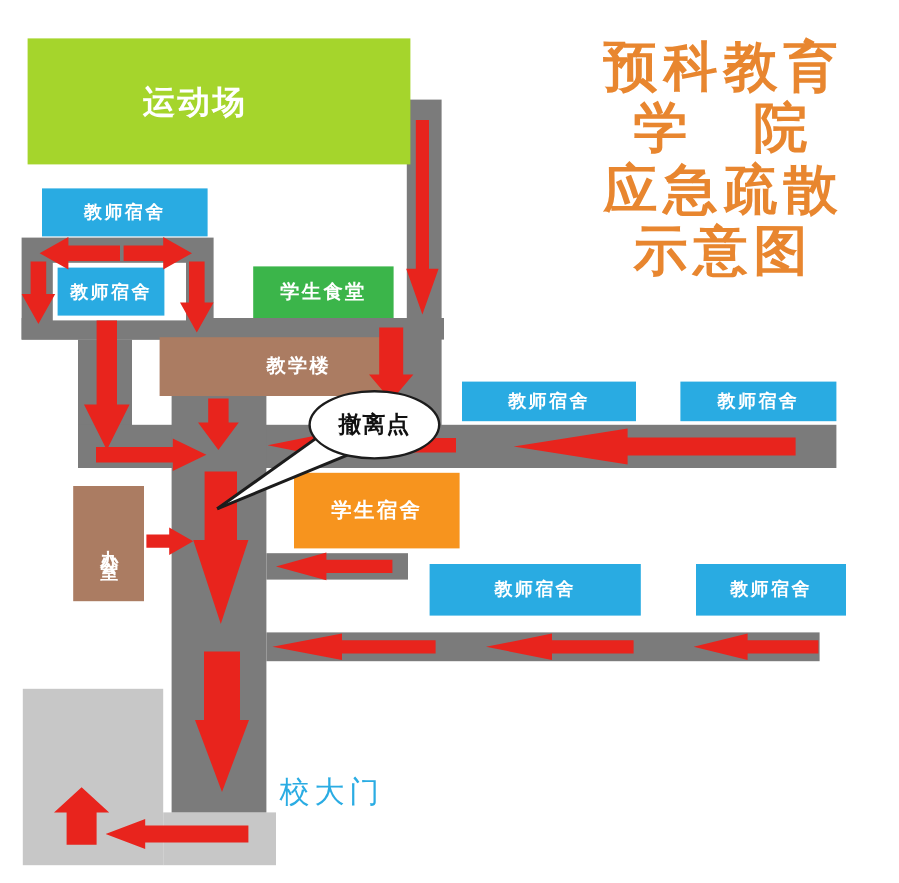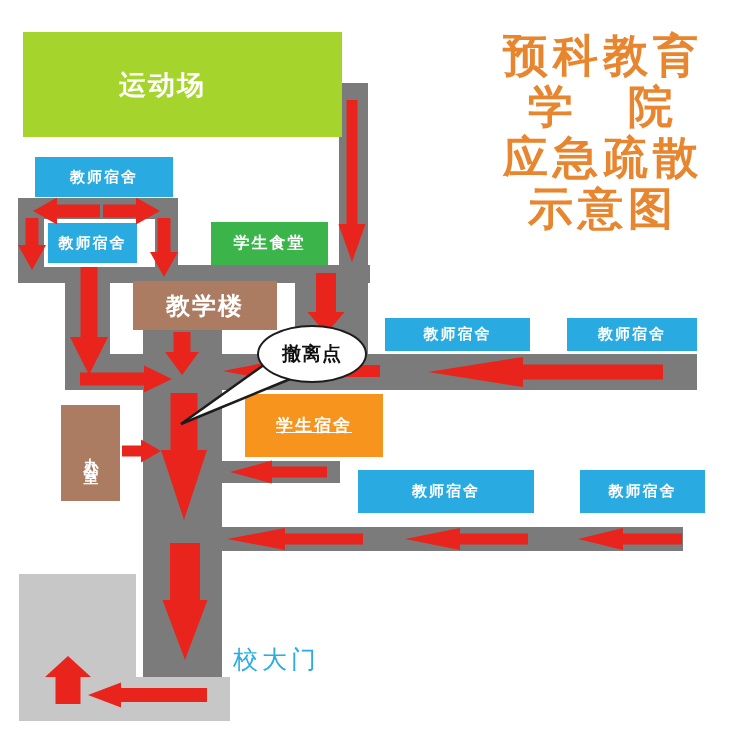--- a/index.html
+++ b/index.html
@@ -53,27 +53,27 @@
       <div class="abs building" style="left: 35px; top: 157px; width: 138px; height: 40px; background: rgb(41, 171, 226); font-size: 15px;">
         <span>教师宿舍</span>
       </div>
       <div class="abs" style="left: 44px; top: 219px; width: 111px; height: 48px; background: rgb(255, 255, 255);"></div>
       <div class="abs building" style="left: 48px; top: 223px; width: 89px; height: 40px; background: rgb(41, 171, 226); font-size: 15px;">
         <span>教师宿舍</span>
       </div>
       <div class="abs building" style="left: 211px; top: 222px; width: 117px; height: 43px; background: rgb(59, 181, 74); font-size: 16px; justify-content: center;">
         <span>学生食堂</span>
       </div>
-      <div class="abs building" style="left: 133px; top: 281px; width: 144px; height: 49px; background: rgb(171, 124, 98); font-size: 24px;">
+      <div class="abs building" style="left: 133px; top: 281px; width: 144px; height: 49px; background: rgb(171, 124, 98); font-size: 16px; padding-left: 44px;">
         <span>教学楼</span>
       </div>
       <div class="abs building vertical" style="left: 61px; top: 405px; width: 59px; height: 96px; background: rgb(171, 124, 98); font-size: 15px;">
         <span>办公室</span>
       </div>
-      <div class="abs building" style="left: 245px; top: 394px; width: 138px; height: 63px; background: rgb(247, 148, 30); font-size: 17px; text-decoration: underline;">
+      <div class="abs building" style="left: 245px; top: 394px; width: 138px; height: 63px; background: rgb(247, 148, 30); font-size: 17px;">
         <span>学生宿舍</span>
       </div>
       <div class="abs building" style="left: 385px; top: 318px; width: 145px; height: 33px; background: rgb(41, 171, 226); font-size: 15px;">
         <span>教师宿舍</span>
       </div>
       <div class="abs building" style="left: 567px; top: 318px; width: 130px; height: 33px; background: rgb(41, 171, 226); font-size: 15px;">
         <span>教师宿舍</span>
       </div>
       <div class="abs building" style="left: 358px; top: 470px; width: 176px; height: 43px; background: rgb(41, 171, 226); font-size: 15px;">
         <span>教师宿舍</span>

